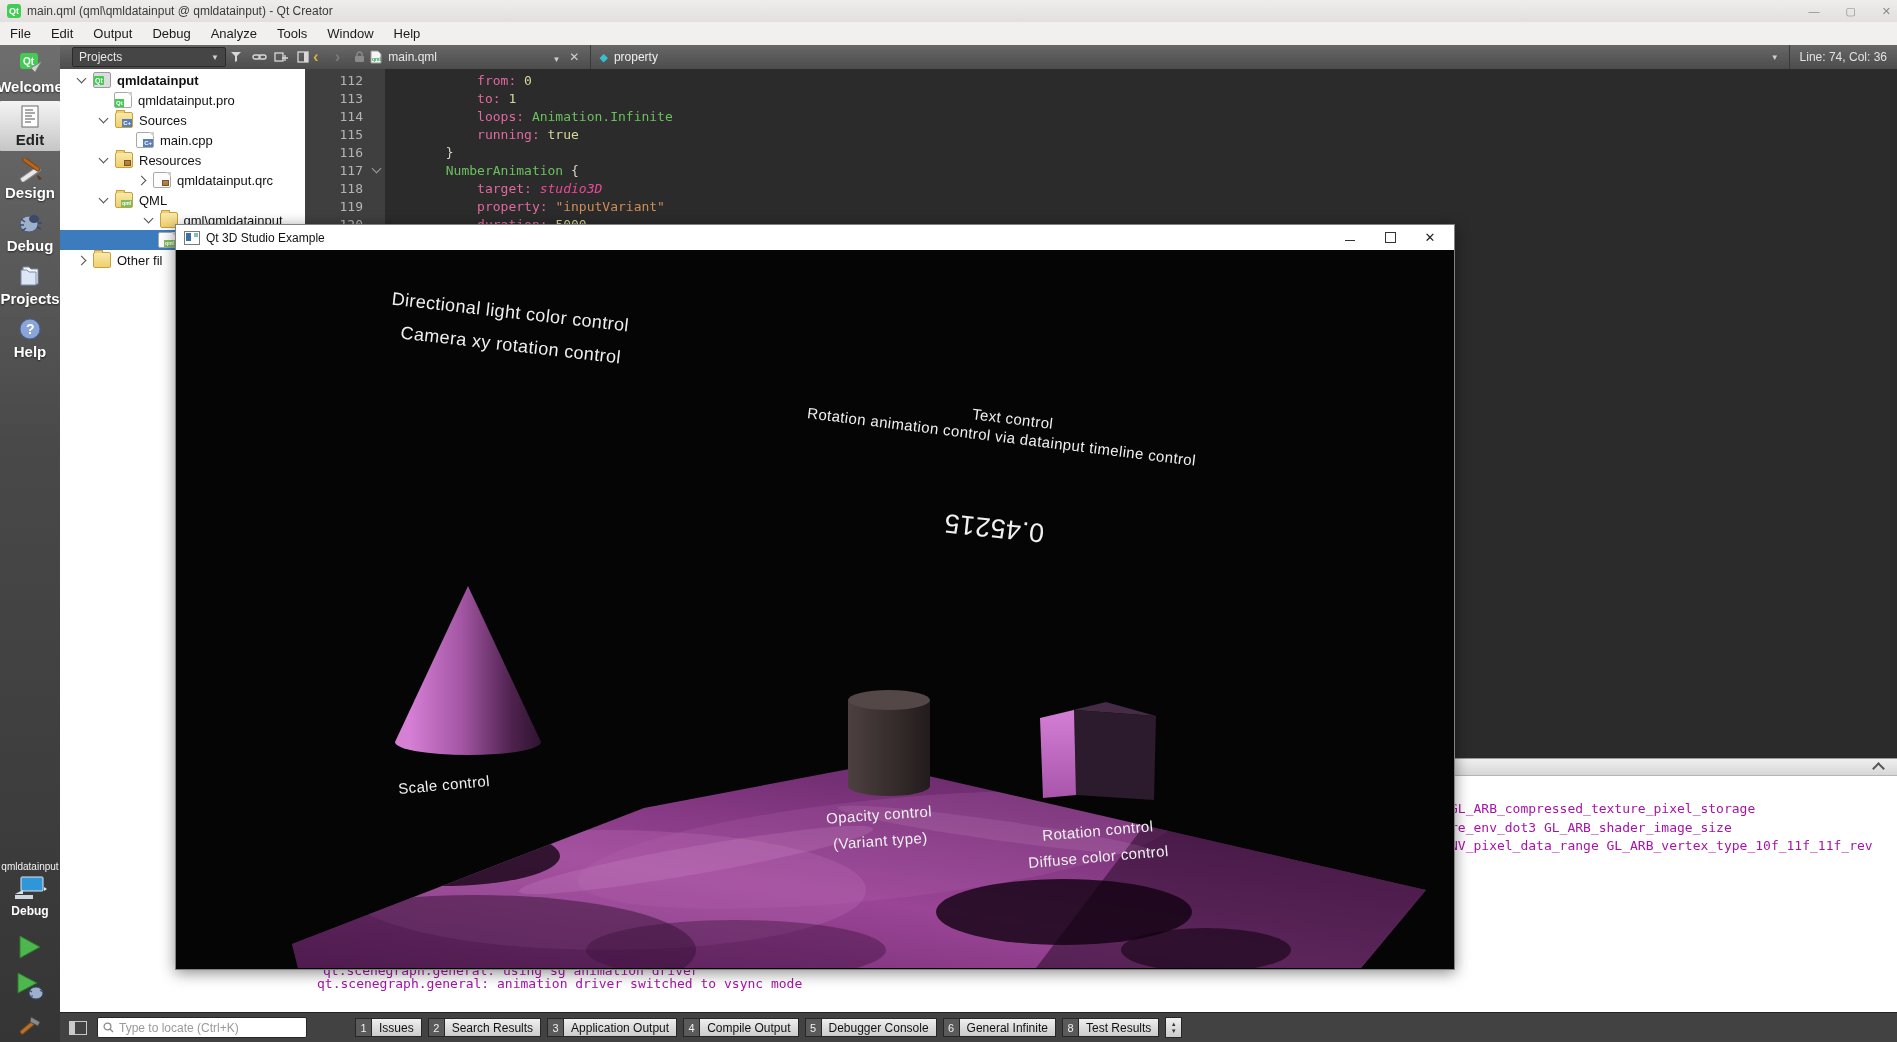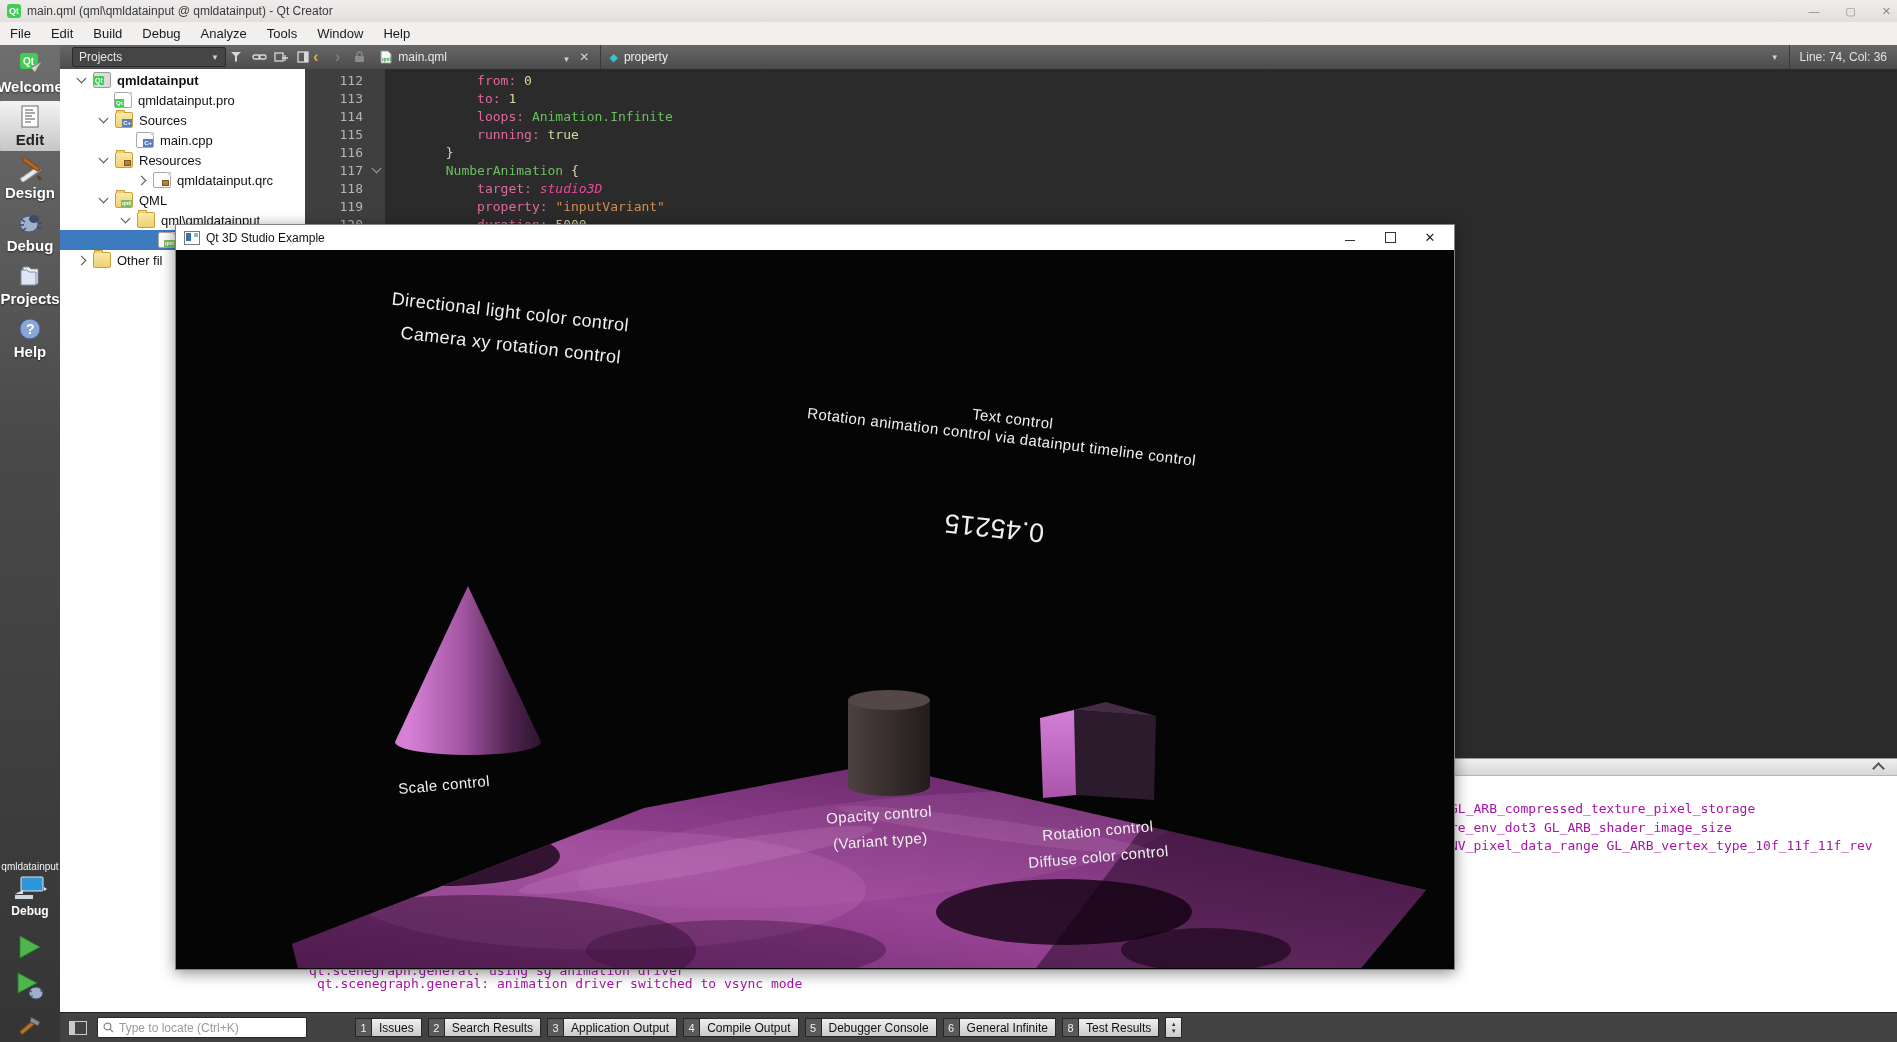--- a/index.html
+++ b/index.html
@@ -20,21 +20,21 @@
   #toolbar{position:absolute;left:60px;top:45px;width:1837px;height:24px;
     background:linear-gradient(#676767,#4c4c4c);border-bottom:1px solid #2e2e2e;display:flex;align-items:center;color:#ddd}
   .tb-sep{width:1px;height:24px;background:#3a3a3a;margin:0 2px}
   #pane-dropdown{margin-left:12px;width:140px;height:18px;background:#454545;border:1px solid #2a2a2a;border-radius:2px;
     display:flex;align-items:center;font-size:12px;color:#e6e6e6;padding:0 6px}
   #pane-dropdown .dd-arrow{margin-left:auto;font-size:8px;color:#cfcfcf}
   .tb-icon{width:20px;height:20px;display:flex;align-items:center;justify-content:center;margin:0 1px}
   #editor-bar{position:absolute;left:245px;top:0;height:24px;display:flex;align-items:center}
   .nav-back{color:#dcae3c;font-size:17px;font-weight:bold;padding:0 8px}
   .nav-fwd{color:#7a7a7a;font-size:17px;font-weight:bold;padding:0 8px}
-  #doc-combo{display:flex;align-items:flex-end;margin-left:10px;width:190px}
+  #doc-combo{display:flex;align-items:flex-end;width:190px}
   #doc-combo .doc-label{font-size:12px;color:#e8e8e8;margin-left:6px}
   #doc-combo .dd-arrow{margin-left:auto;font-size:8px;color:#cfcfcf}
   .tb-close{color:#d0d0d0;font-size:12px;padding:0 9px}
   #symbol-combo{display:flex;align-items:center;margin-left:6px;font-size:12px;color:#eee}
   #symbol-combo .diamond{color:#35c2cf;font-size:11px;margin-right:6px}
   #tb-right{position:absolute;right:0;top:0;height:24px;display:flex;align-items:center}
   #tb-right .dd-arrow{font-size:8px;color:#cfcfcf;padding:0 10px}
   #cursor-pos{border-left:1px solid #3a3a3a;padding:0 10px;font-size:12px;color:#e2e2e2;height:24px;display:flex;align-items:center}
   
   #modebar{position:absolute;left:0;top:45px;width:60px;height:997px;
@@ -124,21 +124,21 @@
   <div id="win-controls">
     <span>—</span>
     <span>▢</span>
     <span>✕</span>
   </div>
 </div>
 
 <div id="menubar">
     <span class="menu-item">File</span>
     <span class="menu-item">Edit</span>
-    <span class="menu-item">Build</span>
+    <span class="menu-item">Output</span>
     <span class="menu-item">Debug</span>
     <span class="menu-item">Analyze</span>
     <span class="menu-item">Tools</span>
     <span class="menu-item">Window</span>
     <span class="menu-item">Help</span>
   </div>
 
 <div id="toolbar">
   <div id="pane-dropdown">
     <span>Projects</span>
@@ -297,21 +297,21 @@
       <div class="tree-row" style="padding-left: 78px;">
         <span class="chev closed"></span>
         <span class="ticon i-doc i-qrc-file"></span>
         <span>qmldatainput.qrc</span>
       </div>
       <div class="tree-row" style="padding-left: 40px;">
         <span class="chev open"></span>
         <span class="ticon i-folder i-qml-folder"></span>
         <span>QML</span>
       </div>
-      <div class="tree-row" style="padding-left: 62px;">
+      <div class="tree-row" style="padding-left: 62px; justify-content: center;">
         <span class="chev open"></span>
         <span class="ticon i-folder"></span>
         <span>qml\qmldatainput</span>
       </div>
       <div class="tree-row selected" style="padding-left: 84px;">
         <span class="chev none"></span>
         <span class="ticon i-doc i-qml-file"></span>
         <span></span>
       </div>
       <div class="tree-row" style="padding-left: 18px;">
@@ -367,21 +367,21 @@
 <div id="output-panel">
   <div id="output-header">
     <span class="chev-up"></span>
   </div>
   <div id="out-right-lines">
       <div class="out-line" style="left: 1145px; top: 42px;">GL_ARB_compressed_texture_pixel_storage</div>
       <div class="out-line" style="left: 1145px; top: 60.5px;">re_env_dot3 GL_ARB_shader_image_size</div>
       <div class="out-line" style="left: 1145px; top: 79px;">NV_pixel_data_range GL_ARB_vertex_type_10f_11f_11f_rev</div>
     </div>
   <div id="out-bottom-lines">
-      <div class="out-line" style="left: 4px; top: 204px;">qt.scenegraph.general: using sg animation driver</div>
+      <div class="out-line" style="left: 18px; top: 204px;">qt.scenegraph.general: using sg animation driver</div>
       <div class="out-line" style="left: 12px; top: 217px;">qt.scenegraph.general: animation driver switched to vsync mode</div>
     </div>
 </div>
 
 <div id="example-window">
   <div id="ex-titlebar">
     <span id="ex-icon"></span>
     <span id="ex-title">Qt 3D Studio Example</span>
     <span class="ex-btn" style="right:84px">
         <span class="glyph-min"></span>

